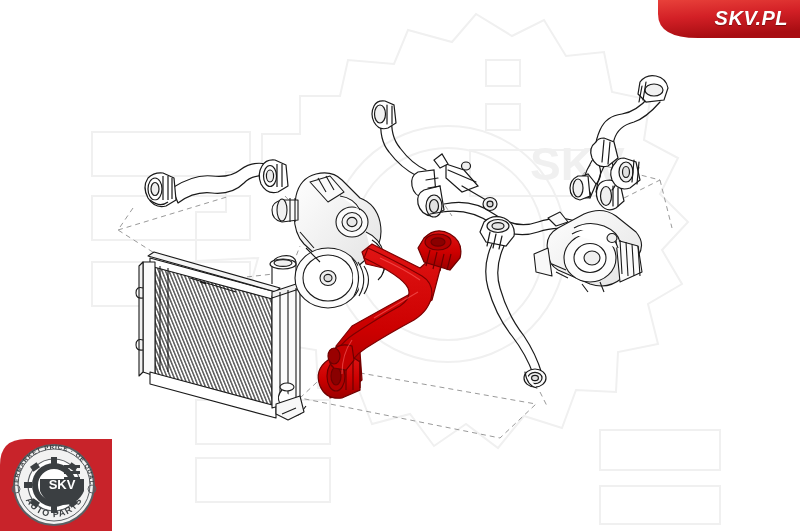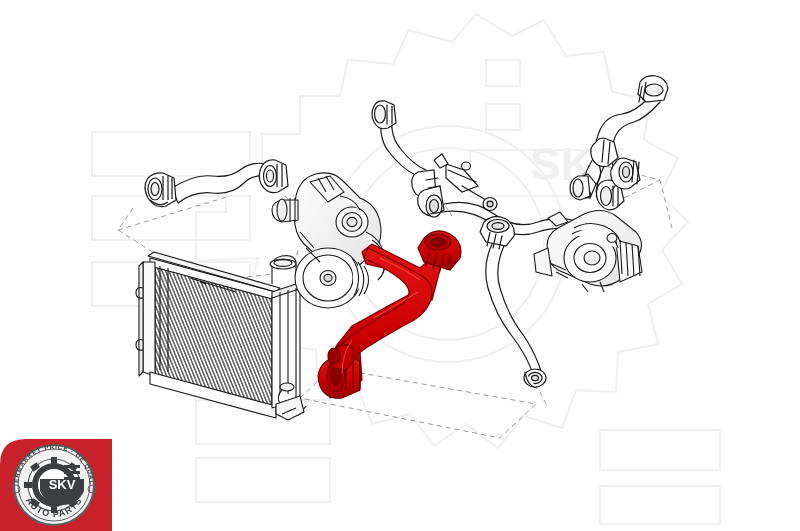--- a/index.html
+++ b/index.html
@@ -440,20 +440,33 @@
 
       <g stroke="#ff6b6b" stroke-width="1.1" fill="none" opacity="0.55">
         <path d="M380 258 q26 12 40 22"></path>
         <path d="M418 292 q-24 14 -44 26"></path>
         <path d="M352 340 q-10 14 -10 34"></path>
       </g>
     </g>
 
   </svg>
 
+  <div id="brand-banner">
+    <svg width="168" height="38" viewBox="0 0 168 38" xmlns="http://www.w3.org/2000/svg">
+      <defs>
+        <linearGradient id="bannerGrad" x1="0" y1="0" x2="0.25" y2="1">
+          <stop offset="0%" stop-color="#e8413a"></stop>
+          <stop offset="48%" stop-color="#d32026"></stop>
+          <stop offset="100%" stop-color="#a80d12"></stop>
+        </linearGradient>
+      </defs>
+      <path d="M26 0 H168 V38 H66 Q26 38 26 14 Z" fill="url(#bannerGrad)"></path>
+    </svg>
+    <span class="banner-text">SKV.PL</span>
+  </div>
 
   <div id="quality-seal">
     <svg width="112" height="100" viewBox="0 0 112 100" xmlns="http://www.w3.org/2000/svg">
       <defs>
         <path id="arcTop" d="M 18 54 A 36 36 0 0 1 90 54"></path>
         <path id="arcBottom" d="M 22 54 A 32 32 0 0 0 86 54"></path>
       </defs>
 
       <path d="M0 34 Q0 8 26 8 H112 V100 H0 Z" fill="#c8232a"></path>
       <circle cx="54" cy="54" r="42" fill="#c8232a"></circle>

